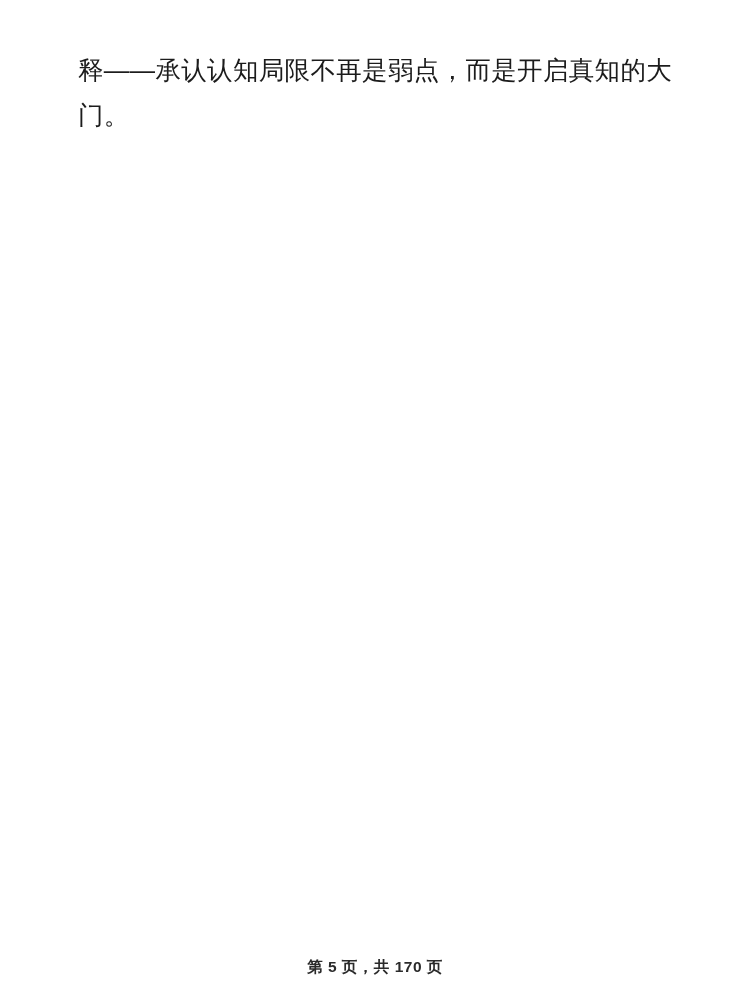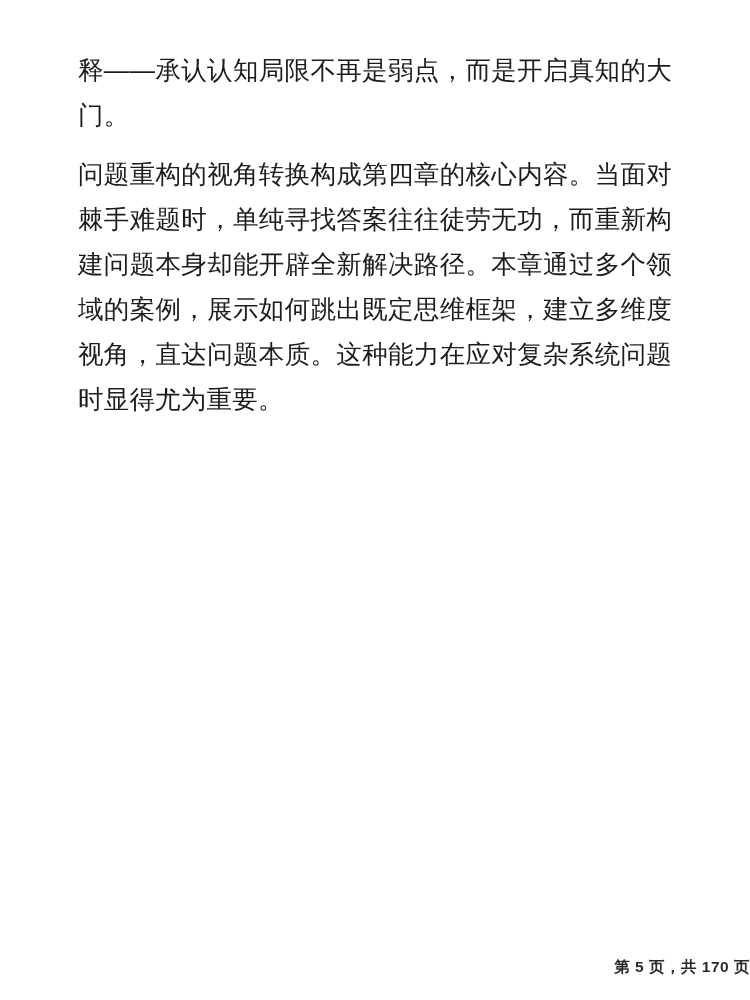--- a/index.html
+++ b/index.html
@@ -36,27 +36,26 @@
     margin: 0 0 14px 0;
   }
   .para:first-child {
     margin-top: 4px;
   }
   .footer {
     position: absolute;
     left: 0;
     right: 0;
     bottom: 22px;
-    text-align: right;
+    text-align: center;
     font-size: 15.5px;
     font-weight: bold;
     color: #2b2b2b;
     letter-spacing: 0.5px;
   }
 </style>
 </head>
 <body>
 
 <div class="page">
   <p class="body-text para">释——承认认知局限不再是弱点，而是开启真知的大门。</p>
-  <p class="body-text para">问题重构的视角转换构成第四章的核心内容。当面对棘手难题时，单纯寻找答案往往徒劳无功，而重新构建问题本身却能开辟全新解决路径。本章通过多个领域的案例，展示如何跳出既定思维框架，建立多维度视角，直达问题本质。这种能力在应对复杂系统问题时显得尤为重要。</p>
   <div class="footer">第 5 页，共 170 页</div>
 </div>
 
 </body></html>

